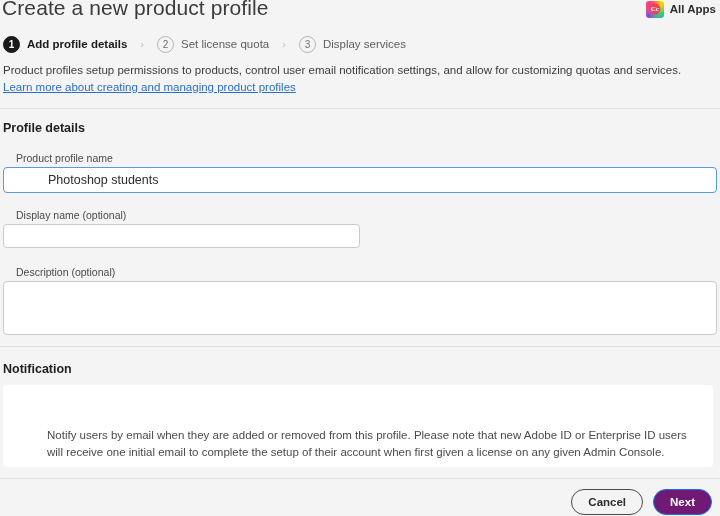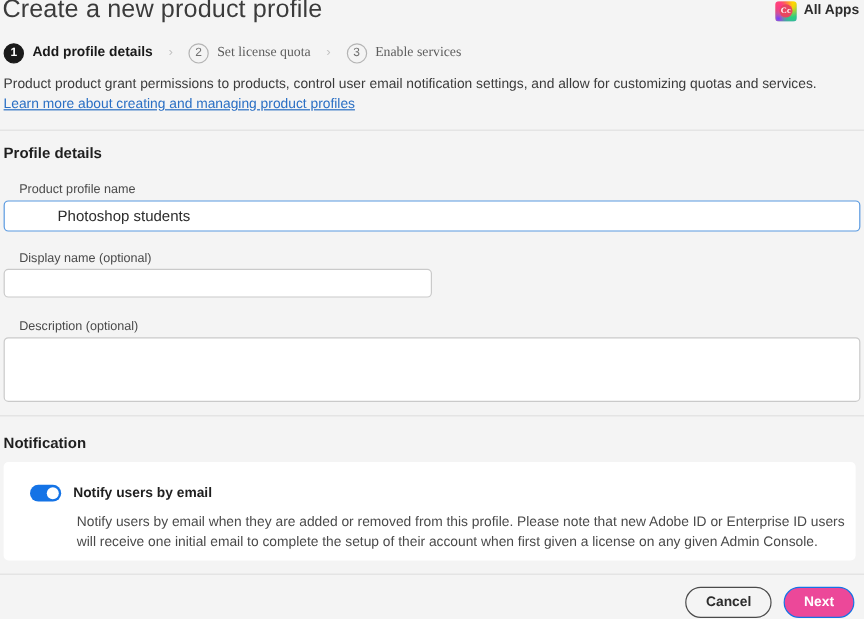--- a/index.html
+++ b/index.html
@@ -109,21 +109,21 @@
     color: #707070;
     border: 1px solid #b4b4b4;
     line-height: 15px;
     font-weight: 400;
   }
   .step-label {
     font-size: 11.5px;
     white-space: nowrap;
   }
   .step.active .step-label { color: #1a1a1a; font-weight: 700; }
-  .step.inactive .step-label { color: #5d5d5d; font-weight: 400; font-family: Liberation Serif, serif; }
+  .step.inactive .step-label { color: #5d5d5d; font-weight: 400; }
   .step-sep {
     color: #c2c2c2;
     font-size: 11px;
     margin: 0 13px;
     user-select: none;
   }
 
   
   .intro {
     position: absolute;
@@ -263,21 +263,20 @@
     white-space: nowrap;
   }
   .notify-body {
     position: absolute;
     left: 44px;
     top: 42px;
     width: 645px;
     font-size: 11.5px;
     color: #4a4a4a;
     line-height: 17px;
-    margin-left: 17px;
   }
 
   
   .footer {
     position: absolute;
     right: 8px;
     top: 489px;
     display: flex;
     align-items: center;
     gap: 10px;
@@ -291,21 +290,21 @@
     cursor: pointer;
     padding: 0 16px;
     line-height: 24px;
   }
   .btn.cancel {
     background: transparent;
     border: 1.5px solid #4a4a4a;
     color: #2c2c2c;
   }
   .btn.next {
-    background: #ec4899;
+    background: #701a75;
     border: 1.5px solid #1473e6;
     color: #ffffff;
   }
 </style>
 </head>
 <body>
 
 <div class="page-title">Create a new product profile</div>
 
 <div class="all-apps">
@@ -321,51 +320,45 @@
     <span class="step-label">Add profile details</span>
   </div>
   <span class="step-sep">›</span>
   <div class="step inactive">
     <span class="step-circle">2</span>
     <span class="step-label">Set license quota</span>
   </div>
   <span class="step-sep">›</span>
   <div class="step inactive">
     <span class="step-circle">3</span>
-    <span class="step-label">Enable services</span>
+    <span class="step-label">Display services</span>
   </div>
 </div>
 
-<div class="intro">Product product grant permissions to products, control user email notification settings, and allow for customizing quotas and services.</div>
+<div class="intro">Product profiles setup permissions to products, control user email notification settings, and allow for customizing quotas and services.</div>
 <a class="intro-link">Learn more about creating and managing product profiles</a>
 
 <div class="divider d1"></div>
 
 <div class="section-title profile">Profile details</div>
 
 <label class="field-label l1">Product profile name</label>
 <input class="text-input focused" type="text" value="Photoshop students" style="">
 
 <label class="field-label l2">Display name (optional)</label>
 <input class="text-input plain" type="text" value="" style="">
 
 <label class="field-label l3">Description (optional)</label>
 <textarea class="text-area" placeholder="" style=""></textarea>
 
 <div class="divider d2"></div>
 
 <div class="section-title notification">Notification</div>
 
 <div class="notify-card">
-  <div class="toggle-row">
-    <span class="toggle">
-      <span class="knob"></span>
-    </span>
-    <span class="toggle-label">Notify users by email</span>
-  </div>
   <div class="notify-body">Notify users by email when they are added or removed from this profile. Please note that new Adobe ID or Enterprise ID users will receive one initial email to complete the setup of their account when first given a license on any given Admin Console.</div>
 </div>
 
 <div class="divider d3"></div>
 
 <div class="footer">
   <button class="btn cancel">Cancel</button>
   <button class="btn next">Next</button>
 </div>
 

